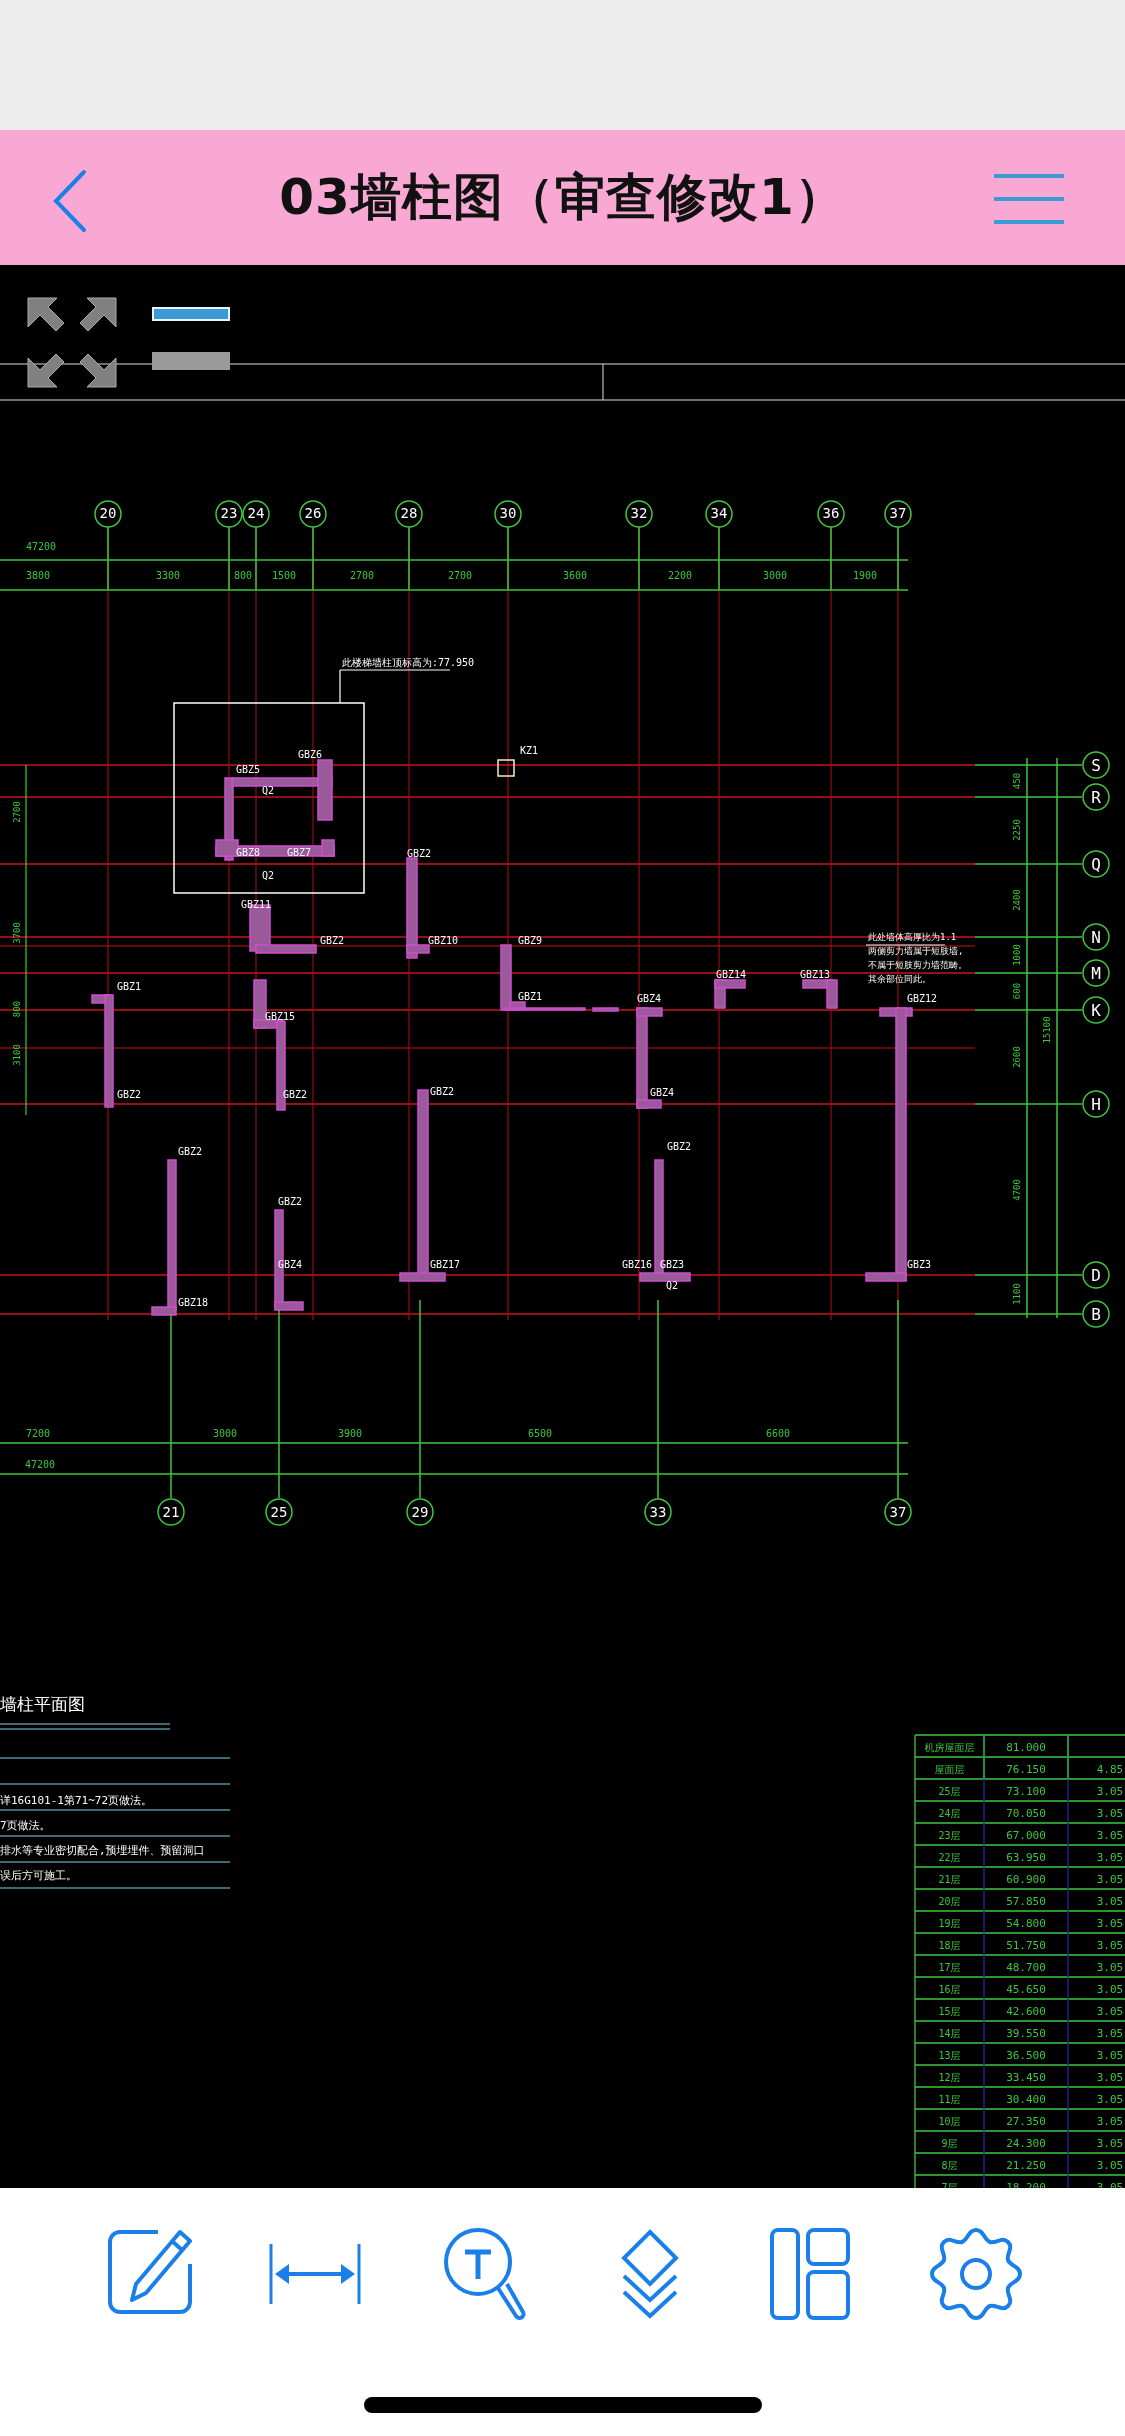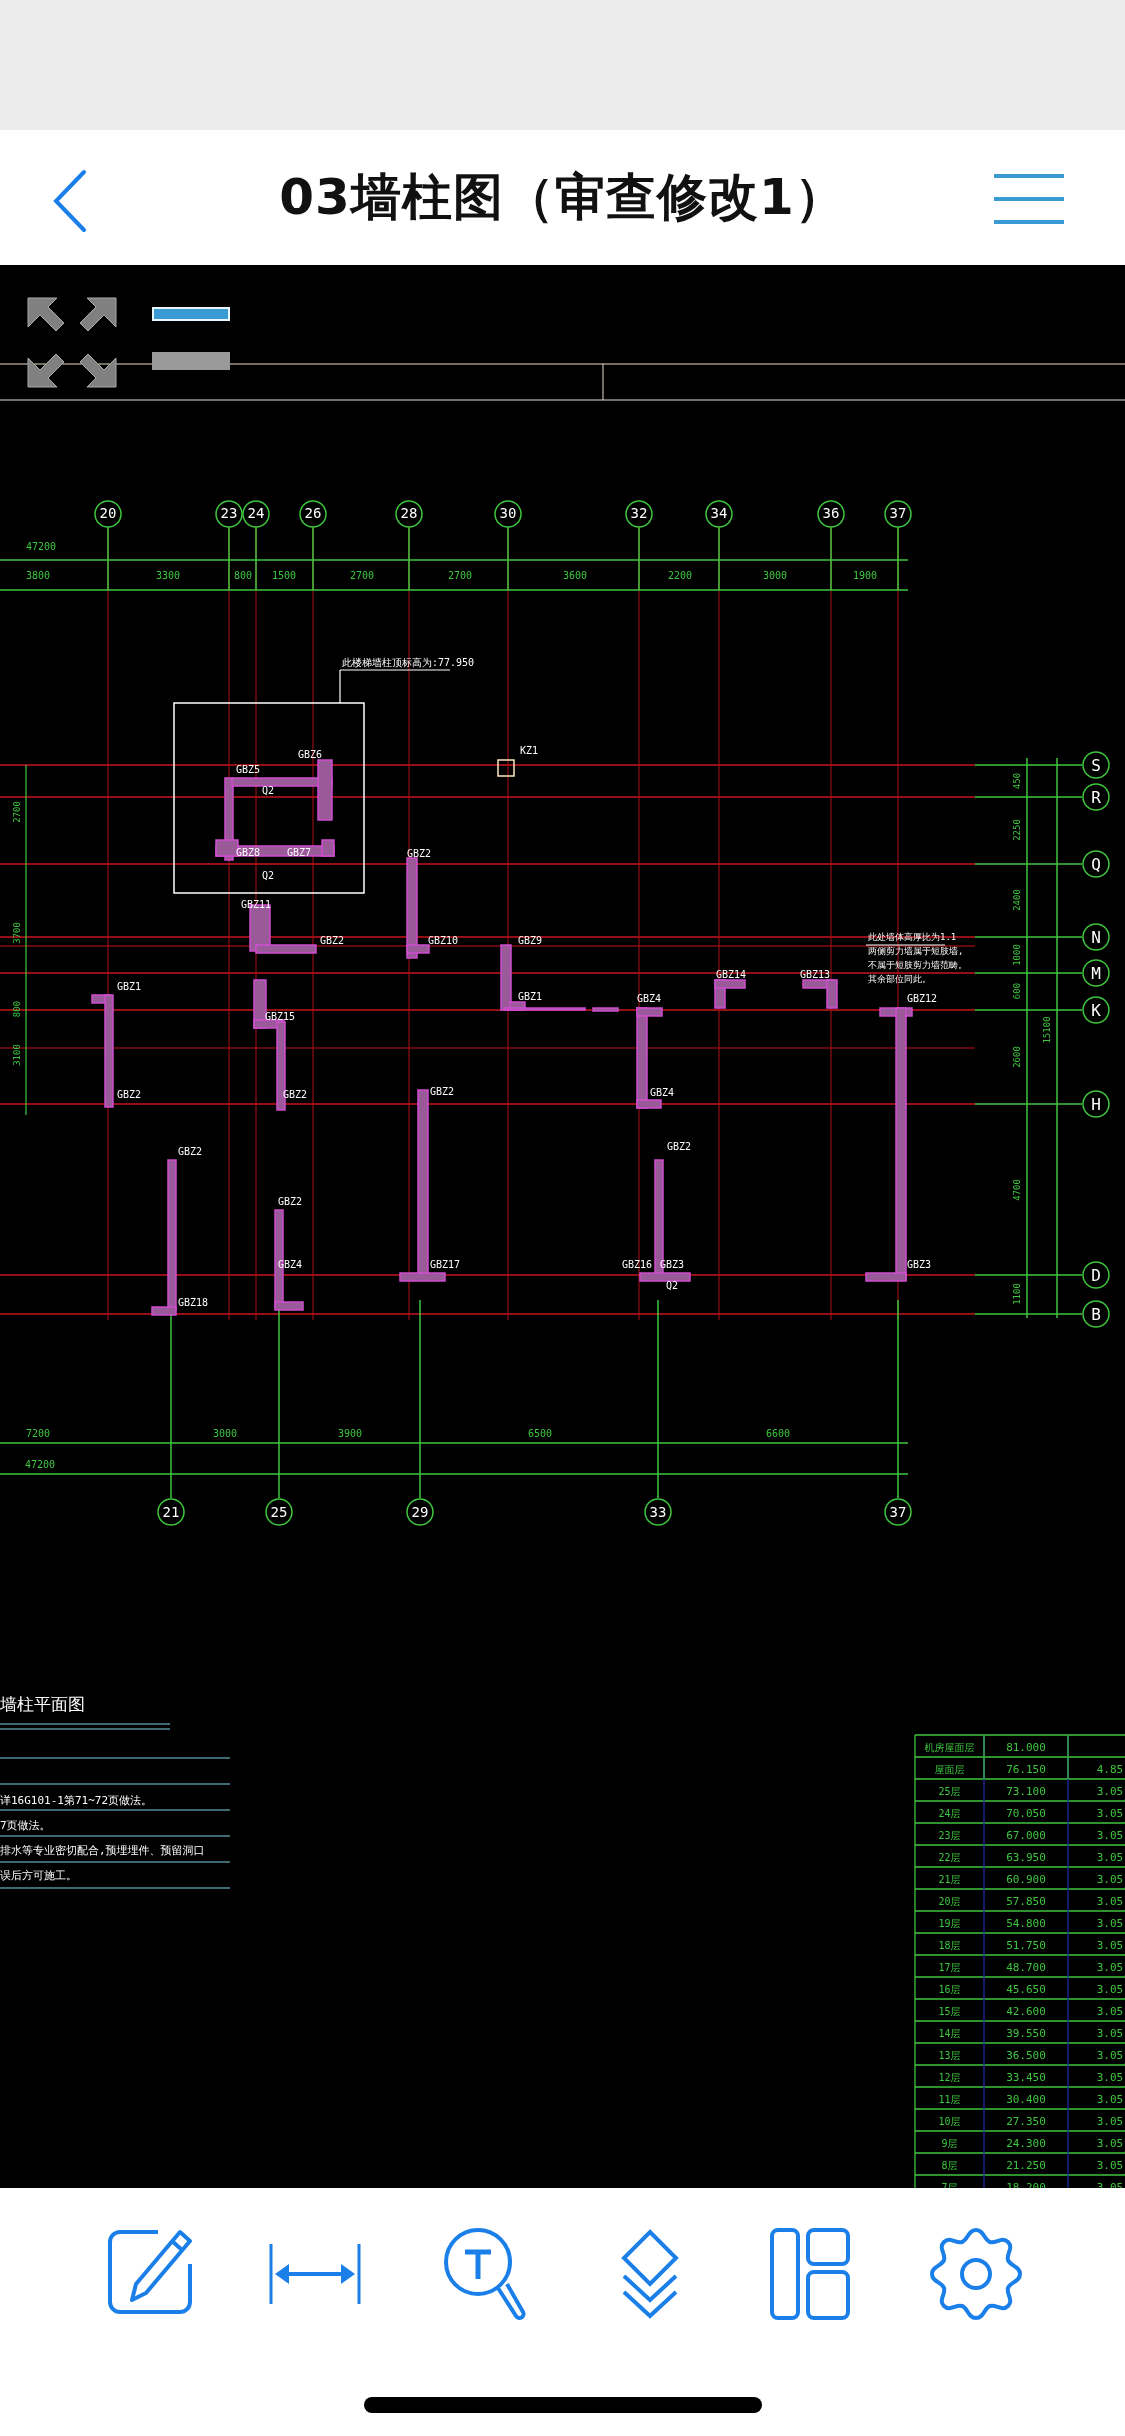--- a/index.html
+++ b/index.html
@@ -1,18 +1,18 @@
 <!DOCTYPE html>
 <html><head>
 <meta charset="utf-8">
 <style>
   html,body{margin:0;padding:0;}
   body{width:1125px;height:2436px;position:relative;overflow:hidden;background:#ececec;font-family:"DejaVu Sans",sans-serif;}
   .statusbar{position:absolute;left:0;top:0;width:1125px;height:130px;background:#ececec;}
-  .navbar{position:absolute;left:0;top:130px;width:1125px;height:135px;background:#ffffff;}
+  .navbar{position:absolute;left:0;top:130px;width:1125px;height:135px;background:#f9a8d4;}
   .nav-back{position:absolute;left:40px;top:36px;width:60px;height:70px;cursor:pointer;}
   .nav-title{position:absolute;left:200px;right:200px;top:32px;text-align:center;font-size:50px;font-weight:bold;color:#111;line-height:70px;letter-spacing:1px;}
   .nav-menu{position:absolute;left:990px;top:38px;width:76px;height:62px;cursor:pointer;}
   .canvas{position:absolute;left:0;top:265px;width:1125px;height:1923px;background:#000;overflow:hidden;}
   .canvas svg{position:absolute;left:0;top:0;}
   .cad-text{font-family:"DejaVu Sans Mono",monospace;}
   .zoom-ctrl{position:absolute;left:22px;top:30px;width:100px;height:95px;cursor:pointer;}
   .layer-bar{position:absolute;left:152px;width:78px;cursor:pointer;}
   .layer-bar.active{top:42px;height:14px;background:#3a9bd4;border:2px solid #eaf6ff;box-sizing:border-box;}
   .layer-bar.inactive{top:87px;height:18px;background:#9a9a9a;}

